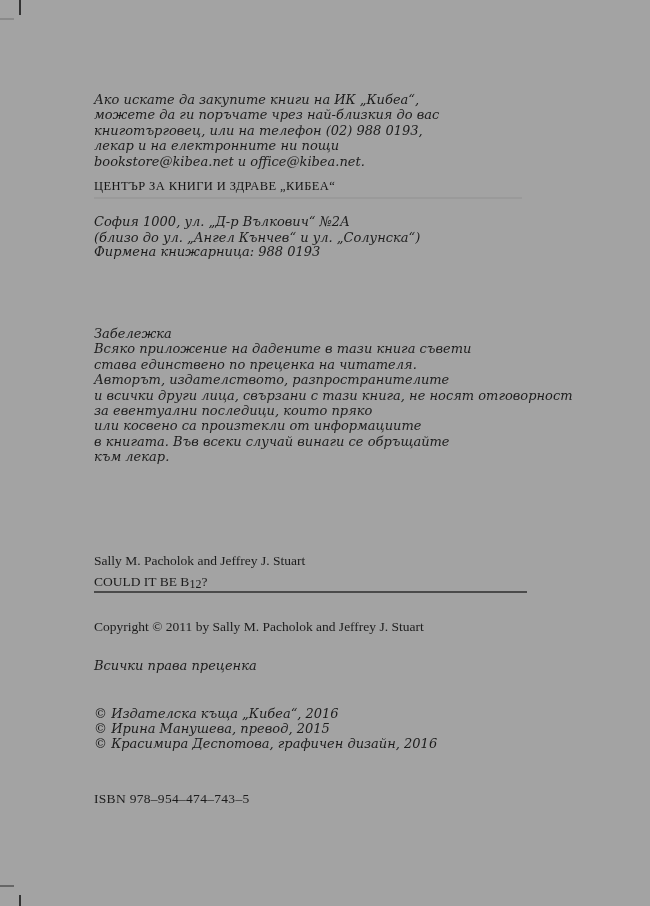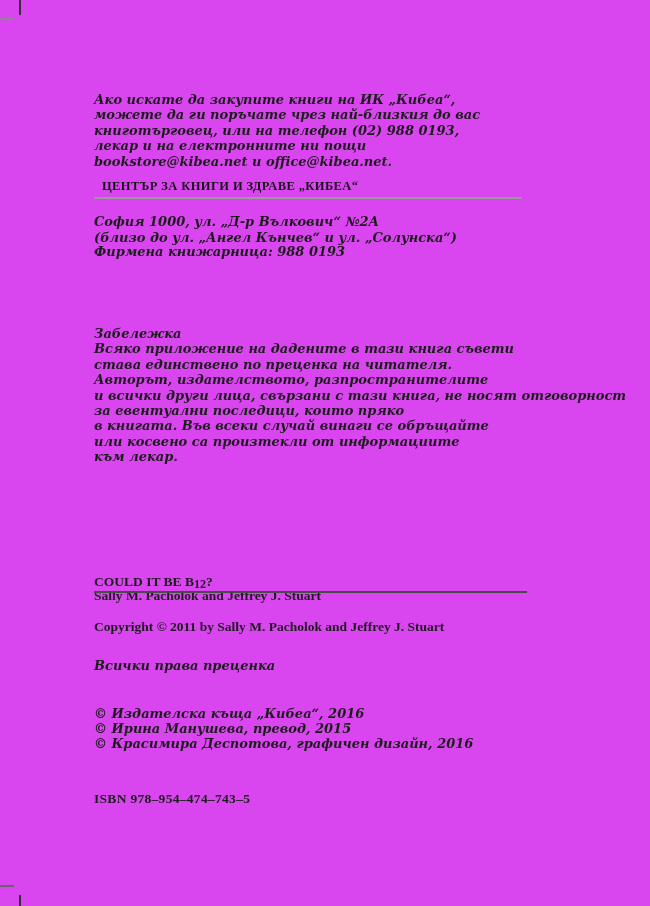--- a/index.html
+++ b/index.html
@@ -4,24 +4,23 @@
 <style>
   html, body {
     margin: 0;
     padding: 0;
     background: #ffffff;
   }
   .page {
     position: relative;
     width: 650px;
     height: 906px;
-    background: #d946ef;
+    background: #a3a3a3;
     overflow: hidden;
     color: #1c1c1c;
-    font-weight: bold;
   }
   
   .crop {
     position: absolute;
     background: #3a3a3a;
   }
   .crop.h { height: 2px; width: 14px; background: #8a8a8a; }
   .crop.v { width: 2px; height: 15px; background: #333333; }
 
   
@@ -47,21 +46,20 @@
     color: #1c1c1c;
   }
   .heading-caps {
     position: absolute;
     left: 94px;
     font-family: "Liberation Serif", "DejaVu Serif", serif;
     font-size: 12.5px;
     letter-spacing: 0.4px;
     white-space: nowrap;
     color: #151515;
-    margin-left: 8px;
   }
   .rule {
     position: absolute;
     left: 94px;
   }
   .rule-gray {
     top: 197px;
     width: 428px;
     height: 2px;
     background: #9a9a9a;
@@ -108,26 +106,26 @@
   </div>
   <div class="cy" style="top:244px;">Фирмена книжарница: 988 0193</div>
 
   <div class="cy" style="top:326px;">
     <div>Забележка</div>
     <div>Всяко приложение на дадените в тази книга съвети</div>
     <div>става единствено по преценка на читателя.</div>
     <div>Авторът, издателството, разпространителите</div>
     <div>и всички други лица, свързани с тази книга, не носят отговорност</div>
     <div>за евентуални последици, които пряко</div>
+    <div>или косвено са произтекли от информациите</div>
     <div>в книгата. Във всеки случай винаги се обръщайте</div>
-    <div>или косвено са произтекли от информациите</div>
     <div>към лекар.</div>
   </div>
 
-  <div class="lat" style="top:553px;margin-top:35px;">Sally M. Pacholok and Jeffrey J. Stuart</div>
+  <div class="lat" style="top:553px;">Sally M. Pacholok and Jeffrey J. Stuart</div>
   <div class="lat" style="top:574px;">
     <span>COULD IT BE B</span><sub class="b12">12</sub><span>?</span>
   </div>
   <div class="rule rule-dark"></div>
 
   <div class="lat" style="top:619px;">Copyright © 2011 by Sally M. Pacholok and Jeffrey J. Stuart</div>
 
   <div class="cy" style="top:658px;">Всички права преценка</div>
 
   <div class="cy credits-block" style="top:706px;">

